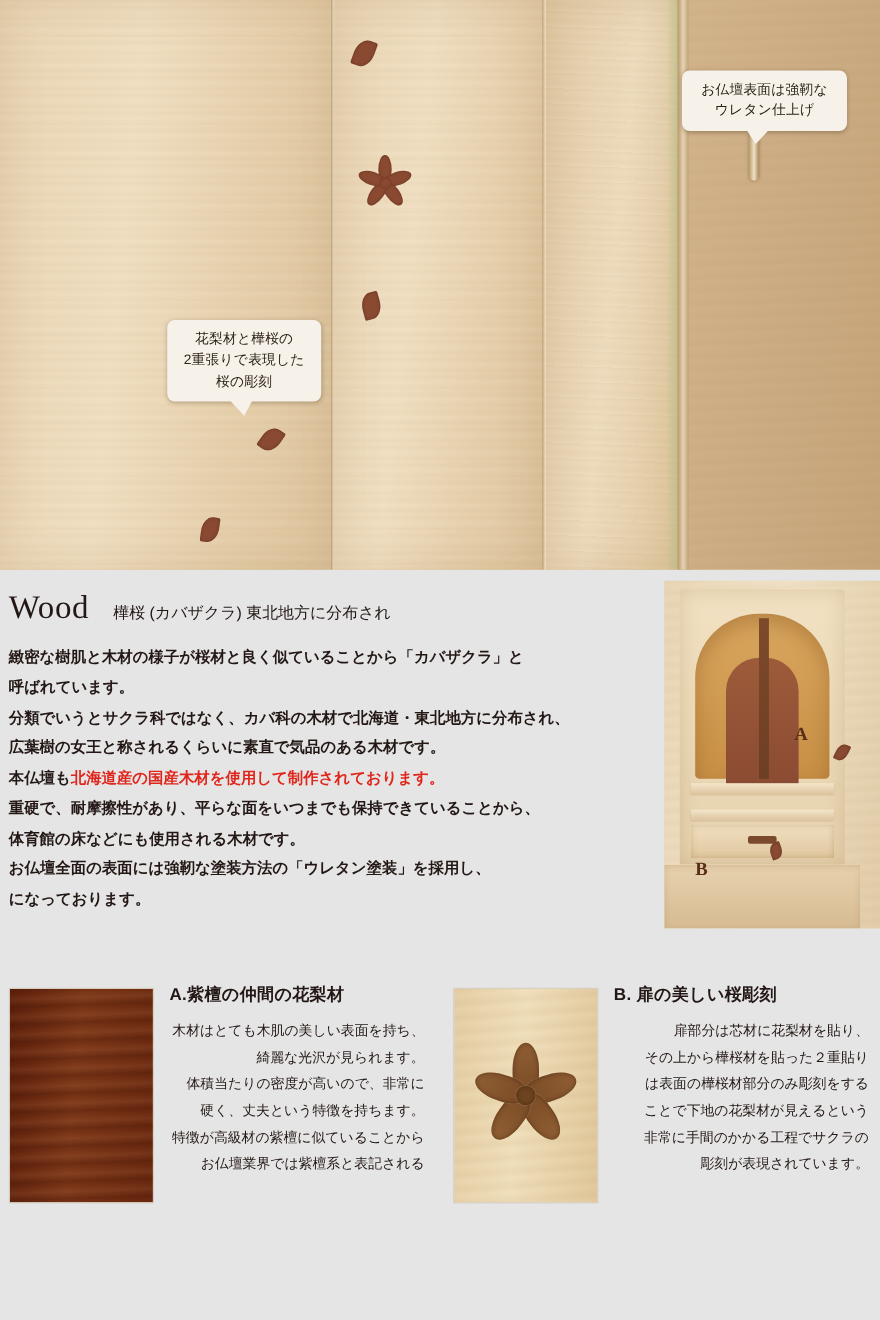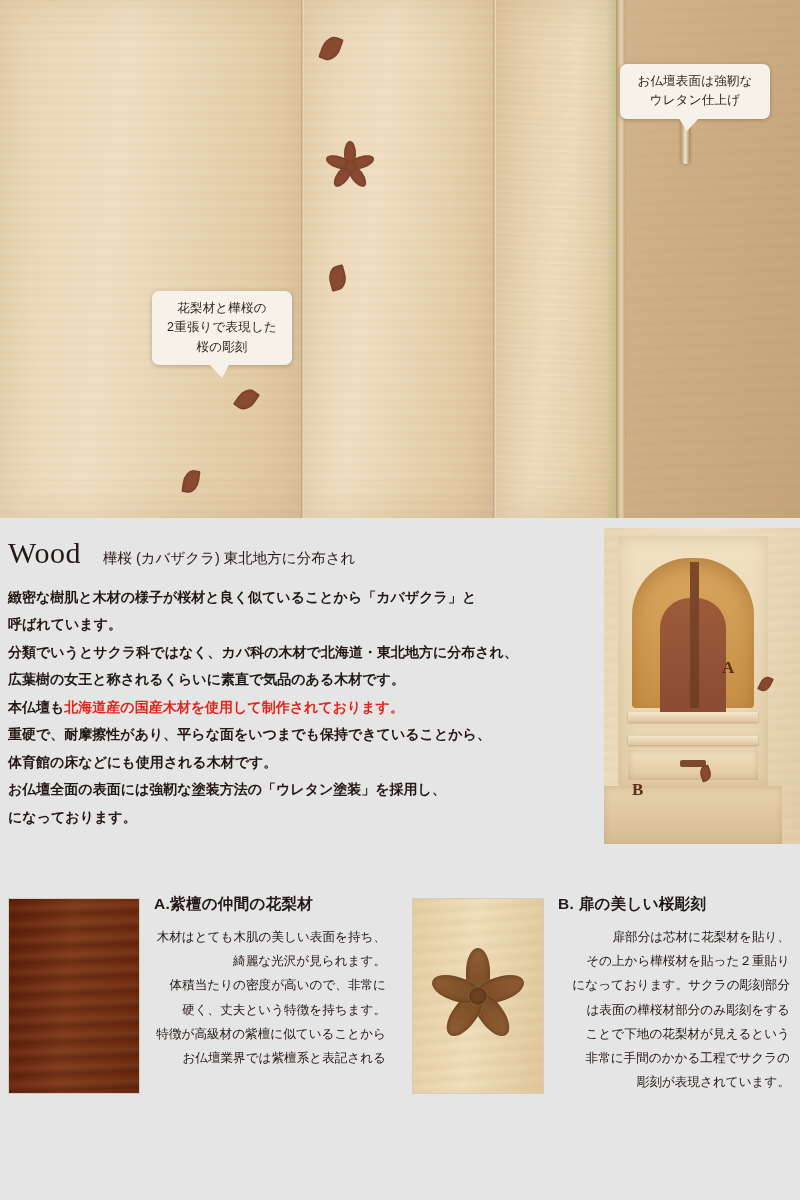--- a/index.html
+++ b/index.html
@@ -483,21 +483,20 @@
           <span style="transform:rotate(216deg)"></span>
           <span style="transform:rotate(288deg)"></span>
           <span class="c"></span>
         </div>
       </div>
       <div class="col-text">
         <div class="col-title">B. 扉の美しい桜彫刻</div>
         <div class="col-body">
           <p>扉部分は芯材に花梨材を貼り、</p>
           <p>その上から樺桜材を貼った２重貼り</p>
-          <p>になっております。サクラの彫刻部分</p>
           <p>は表面の樺桜材部分のみ彫刻をする</p>
           <p>ことで下地の花梨材が見えるという</p>
           <p>非常に手間のかかる工程でサクラの</p>
           <p>彫刻が表現されています。</p>
         </div>
       </div>
     </div>
 
   </div>
 </div>

